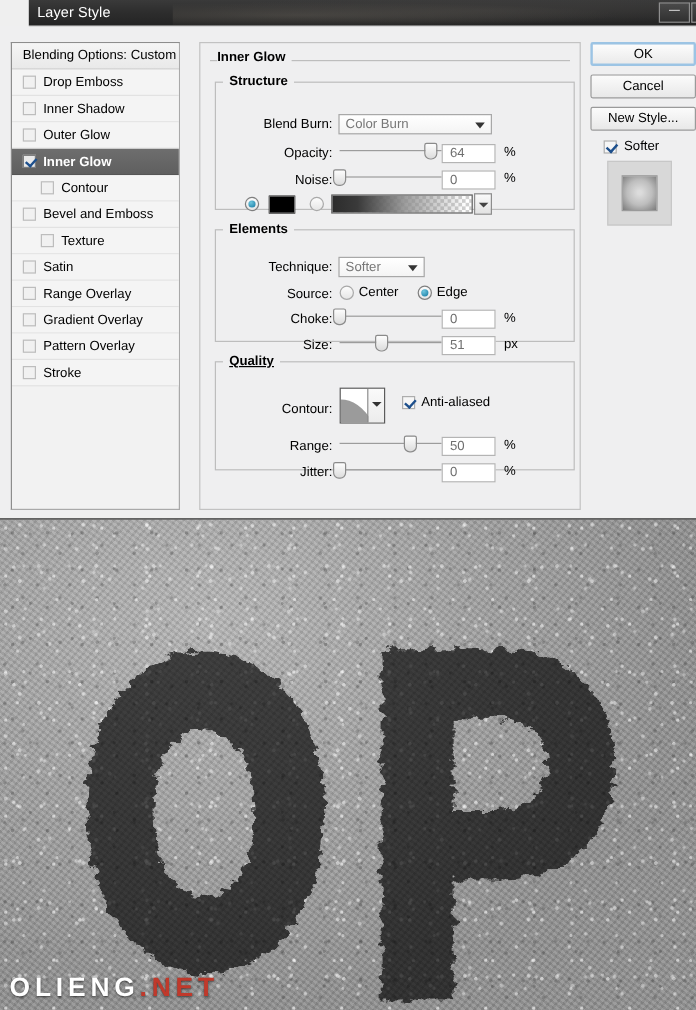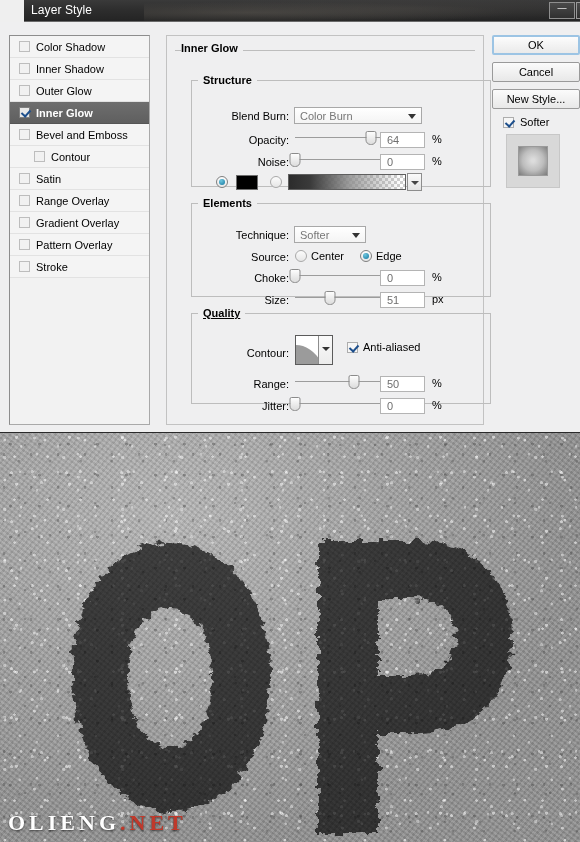--- a/index.html
+++ b/index.html
@@ -93,21 +93,21 @@
 
   
   .settings {
     position: absolute; left: 166px; top: 13px; width: 318px; height: 390px;
     background: #efeff0;
     border: 1px solid #c2c2c2;
   }
   fieldset.grp {
     position: absolute;
     border: 1px solid #bdbdbd; border-radius: 0;
-    margin: 16px; padding: 0; background: transparent;
+    margin: 4px; padding: 0; background: transparent;
   }
   fieldset.grp > legend {
     font-weight: bold; font-size: 11px; padding: 0 5px; margin-left: 6px; color:#000;
   }
   .lbl { position: absolute; text-align: right; font-size: 11px; }
   .hdr-title {
     position: absolute; left: 14px; top: 6px; font-weight: bold; font-size: 11px;
     background: #efeff0; padding-right: 5px; z-index: 3;
   }
   .hdr-rule {
@@ -254,21 +254,21 @@
       33px 43px, 48px 57px, 41px 36px, 55px 49px, 38px 44px, 50px 54px,
       29px 31px, 35px 29px, 27px 33px, 31px 37px,
       auto, auto, auto;
   }
   .op-letters {
     position: absolute; left: 0; top: 0; width: 580px; height: 410px;
     mix-blend-mode: multiply; opacity: .93;
   }
   .watermark {
     position: absolute; left: 8px; bottom: 6px;
-    font-family: Liberation Serif, serif;
+    font-family: Liberation Sans, sans-serif;
     font-size: 22px; font-weight: bold; letter-spacing: 4px;
     color: #ffffff; text-shadow: 0 1px 2px rgba(0,0,0,.6);
   }
   .watermark .net { color: #c0392b; }
 </style>
 </head>
 <body>
 
 <div id="screen">
 
@@ -277,44 +277,49 @@
     <div class="title-text">Layer Style</div>
     <div class="win-btns">
       <div class="win-btn min">—</div>
       <div class="win-btn close">✕</div>
     </div>
   </div>
 
   <div class="dialog">
 
     <div class="styles-panel">
+      <div class="blend-opt">Blending Options: Custom</div>
       <div id="style-rows">
           <div class="style-row">
             <span class="cb dim"></span>
-            <span>Color Shadow</span>
+            <span>Drop Emboss</span>
           </div>
           <div class="style-row">
             <span class="cb dim"></span>
             <span>Inner Shadow</span>
           </div>
           <div class="style-row">
             <span class="cb dim"></span>
             <span>Outer Glow</span>
           </div>
           <div class="style-row selected">
             <span class="cb checked"></span>
             <span>Inner Glow</span>
           </div>
+          <div class="style-row indent">
+            <span class="cb dim"></span>
+            <span>Contour</span>
+          </div>
           <div class="style-row">
             <span class="cb dim"></span>
             <span>Bevel and Emboss</span>
           </div>
           <div class="style-row indent">
             <span class="cb dim"></span>
-            <span>Contour</span>
+            <span>Texture</span>
           </div>
           <div class="style-row">
             <span class="cb dim"></span>
             <span>Satin</span>
           </div>
           <div class="style-row">
             <span class="cb dim"></span>
             <span>Range Overlay</span>
           </div>
           <div class="style-row">

